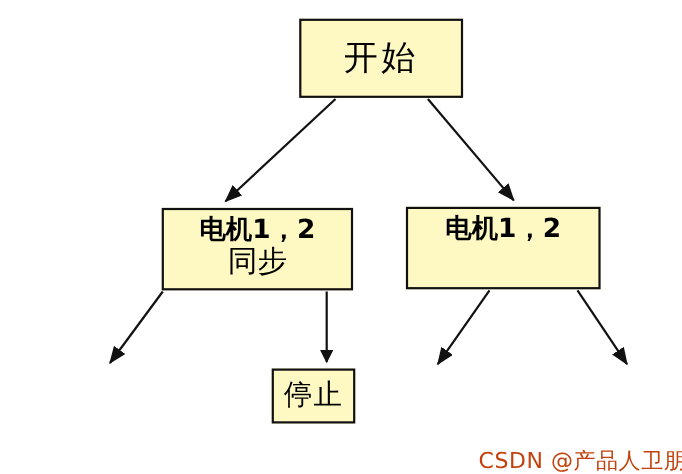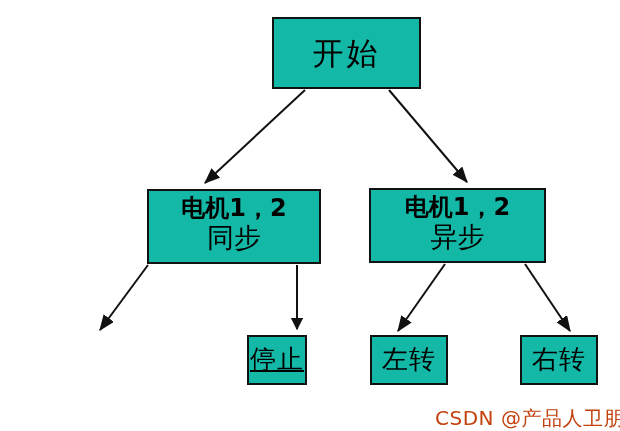--- a/index.html
+++ b/index.html
@@ -27,21 +27,21 @@
     position: absolute;
     left: 0;
     top: 0;
     width: 620px;
     height: 431px;
   }
   .node {
     position: absolute;
     box-sizing: border-box;
     border: 2px solid #111111;
-    background: #14b8a6;
+    background: #fef9c3;
     display: flex;
     flex-direction: column;
     align-items: center;
     justify-content: center;
     color: #000000;
     line-height: 1.05;
     white-space: nowrap;
   }
   .node-line {
     display: block;
@@ -65,21 +65,21 @@
   }
   .mid-line-1 { font-size: 24px; font-weight: bold; }
   .mid-line-2 { font-size: 27px; margin-top: 3px; }
 
   .leaf {
     height: 50px;
     top: 335px;
   }
   .leaf .node-line { font-size: 26px; letter-spacing: 1px; }
   #node-forward { left: 48px; width: 78px; }
-  #node-stop    { left: 247px; width: 60px; text-decoration: underline; }
+  #node-stop    { left: 247px; width: 76px; }
   #node-left    { left: 370px; width: 78px; }
   #node-right   { left: 520px; width: 78px; }
 
   #watermark {
     position: absolute;
     left: 435px;
     top: 405px;
     font-size: 20px;
     color: #c2410c;
     white-space: nowrap;
@@ -118,31 +118,24 @@
     <span class="node-line">开始</span>
   </div>
 
   <div class="node" id="node-sync">
     <span class="node-line mid-line-1">电机1，2</span>
     <span class="node-line mid-line-2">同步</span>
   </div>
 
   <div class="node" id="node-async">
     <span class="node-line mid-line-1">电机1，2</span>
-    <span class="node-line mid-line-2">异步</span>
   </div>
 
 
   <div class="node leaf" id="node-stop">
     <span class="node-line">停止</span>
   </div>
 
-  <div class="node leaf" id="node-left">
-    <span class="node-line">左转</span>
-  </div>
 
-  <div class="node leaf" id="node-right">
-    <span class="node-line">右转</span>
-  </div>
 
   <div id="watermark">CSDN @产品人卫朋</div>
 
 </div>
 
 </body></html>

